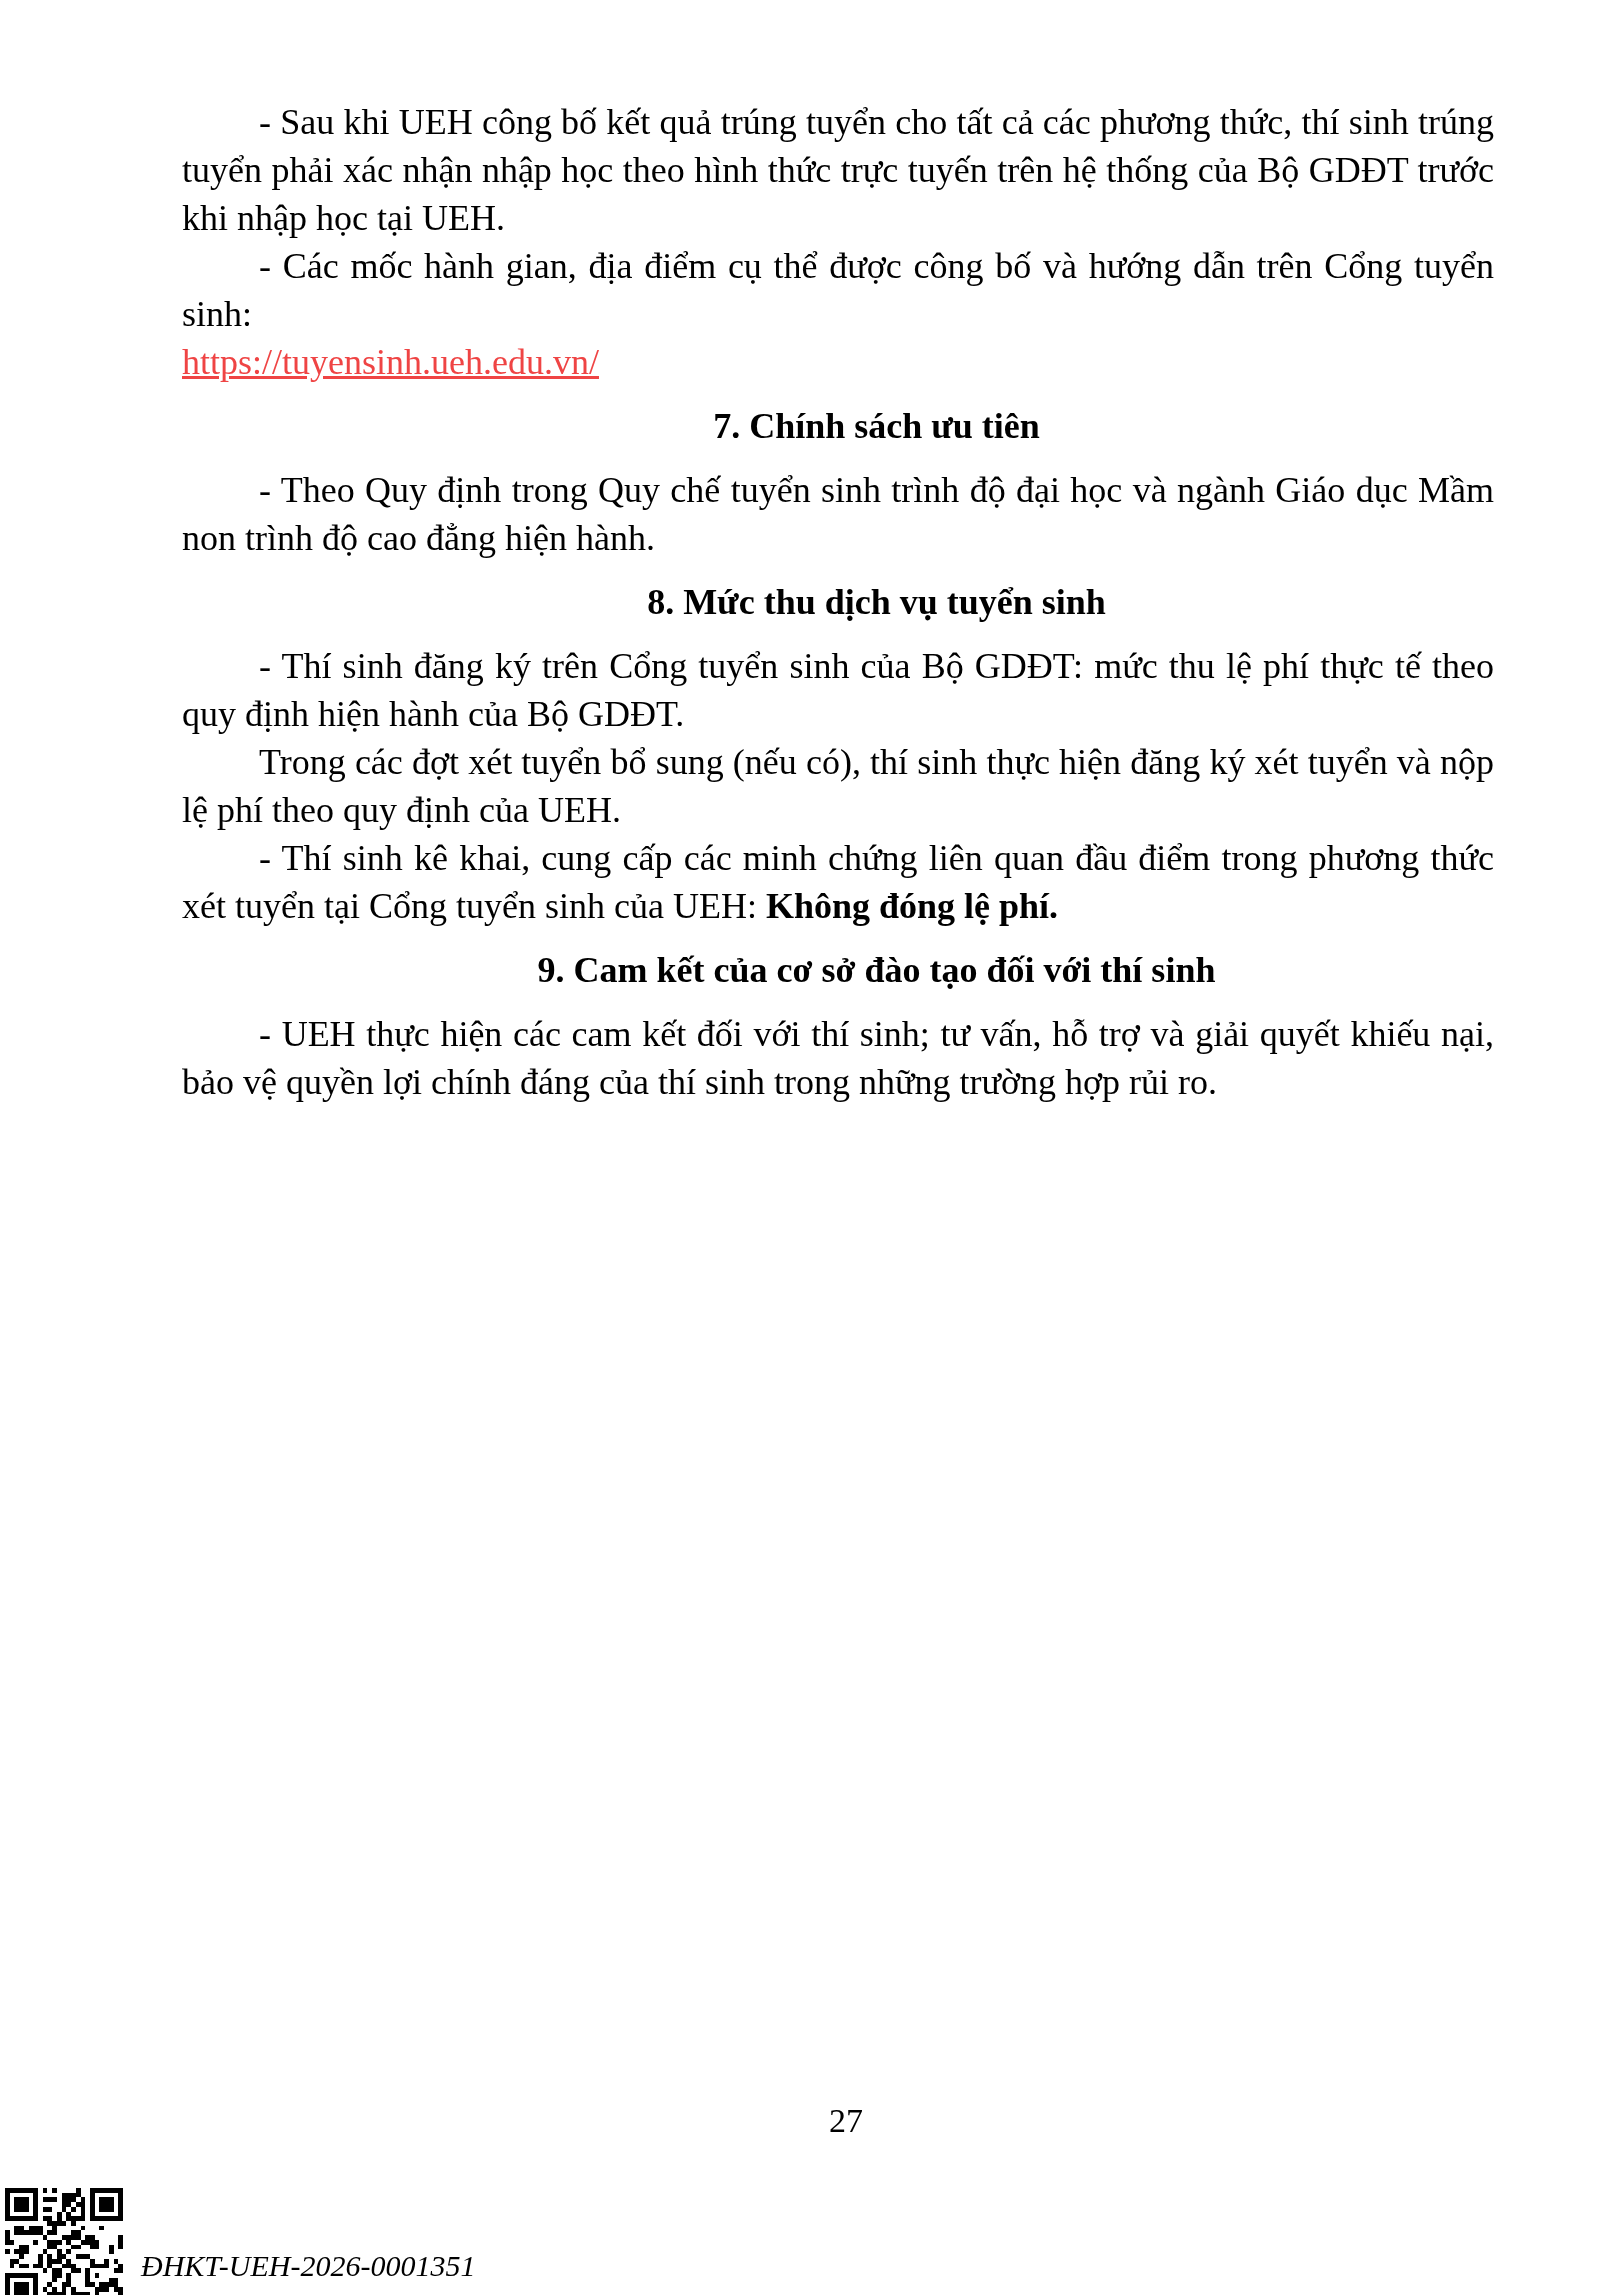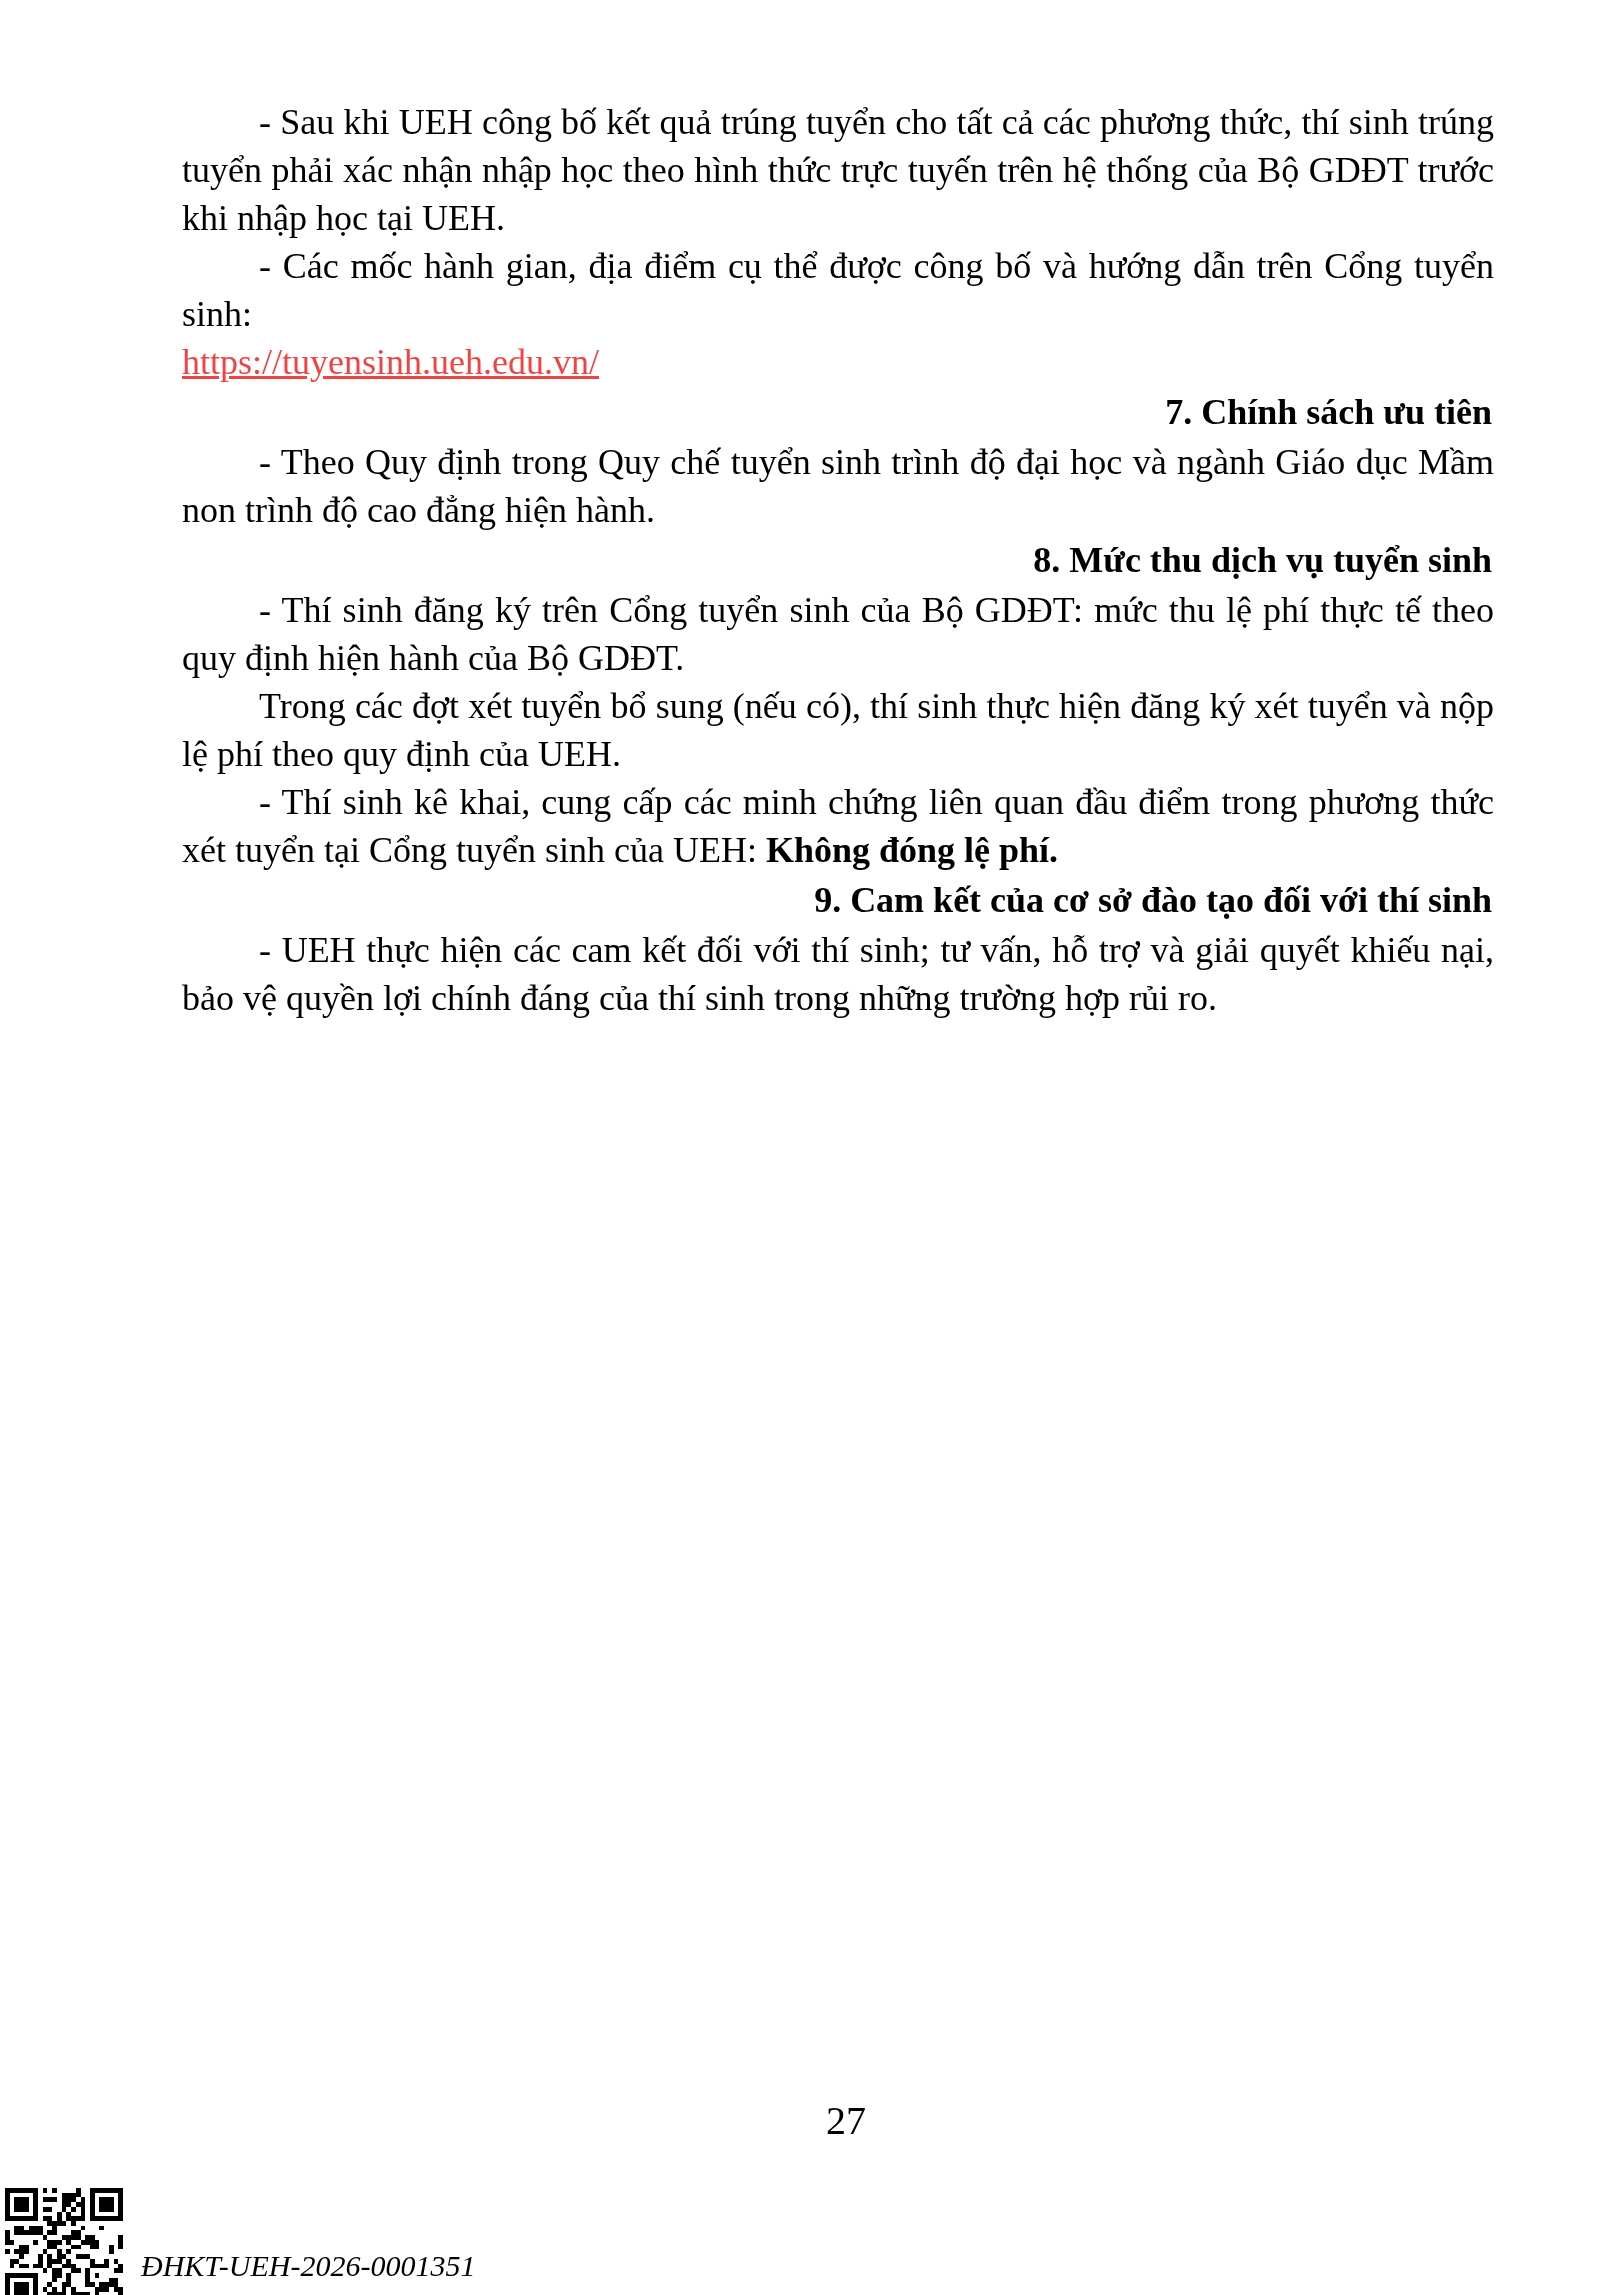--- a/index.html
+++ b/index.html
@@ -23,45 +23,45 @@
     width: 1312px;
     font-size: 36px;
     line-height: 48px;
     text-align: justify;
   }
   .para {
     margin: 0;
     text-indent: 77px;
   }
   .heading {
-    margin: 2px;
+    margin: 16px;
     font-size: 36px;
     line-height: 48px;
     font-weight: bold;
     text-indent: 77px;
-    text-align: right;
+    text-align: center;
   }
   .linkline {
     margin: 0;
     text-indent: 0;
     text-align: left;
   }
   .linkline a {
     text-decoration: underline;
   }
   .bold-run {
     font-weight: bold;
   }
   .page-number {
     position: absolute;
     left: 190px;
     top: 2101px;
     width: 1312px;
     text-align: center;
-    font-size: 40px;
+    font-size: 34px;
     line-height: 39px;
   }
   .qr {
     position: absolute;
     left: 5.2px;
     top: 2188px;
     width: 118px;
     height: 118px;
   }
   .footer-code {

